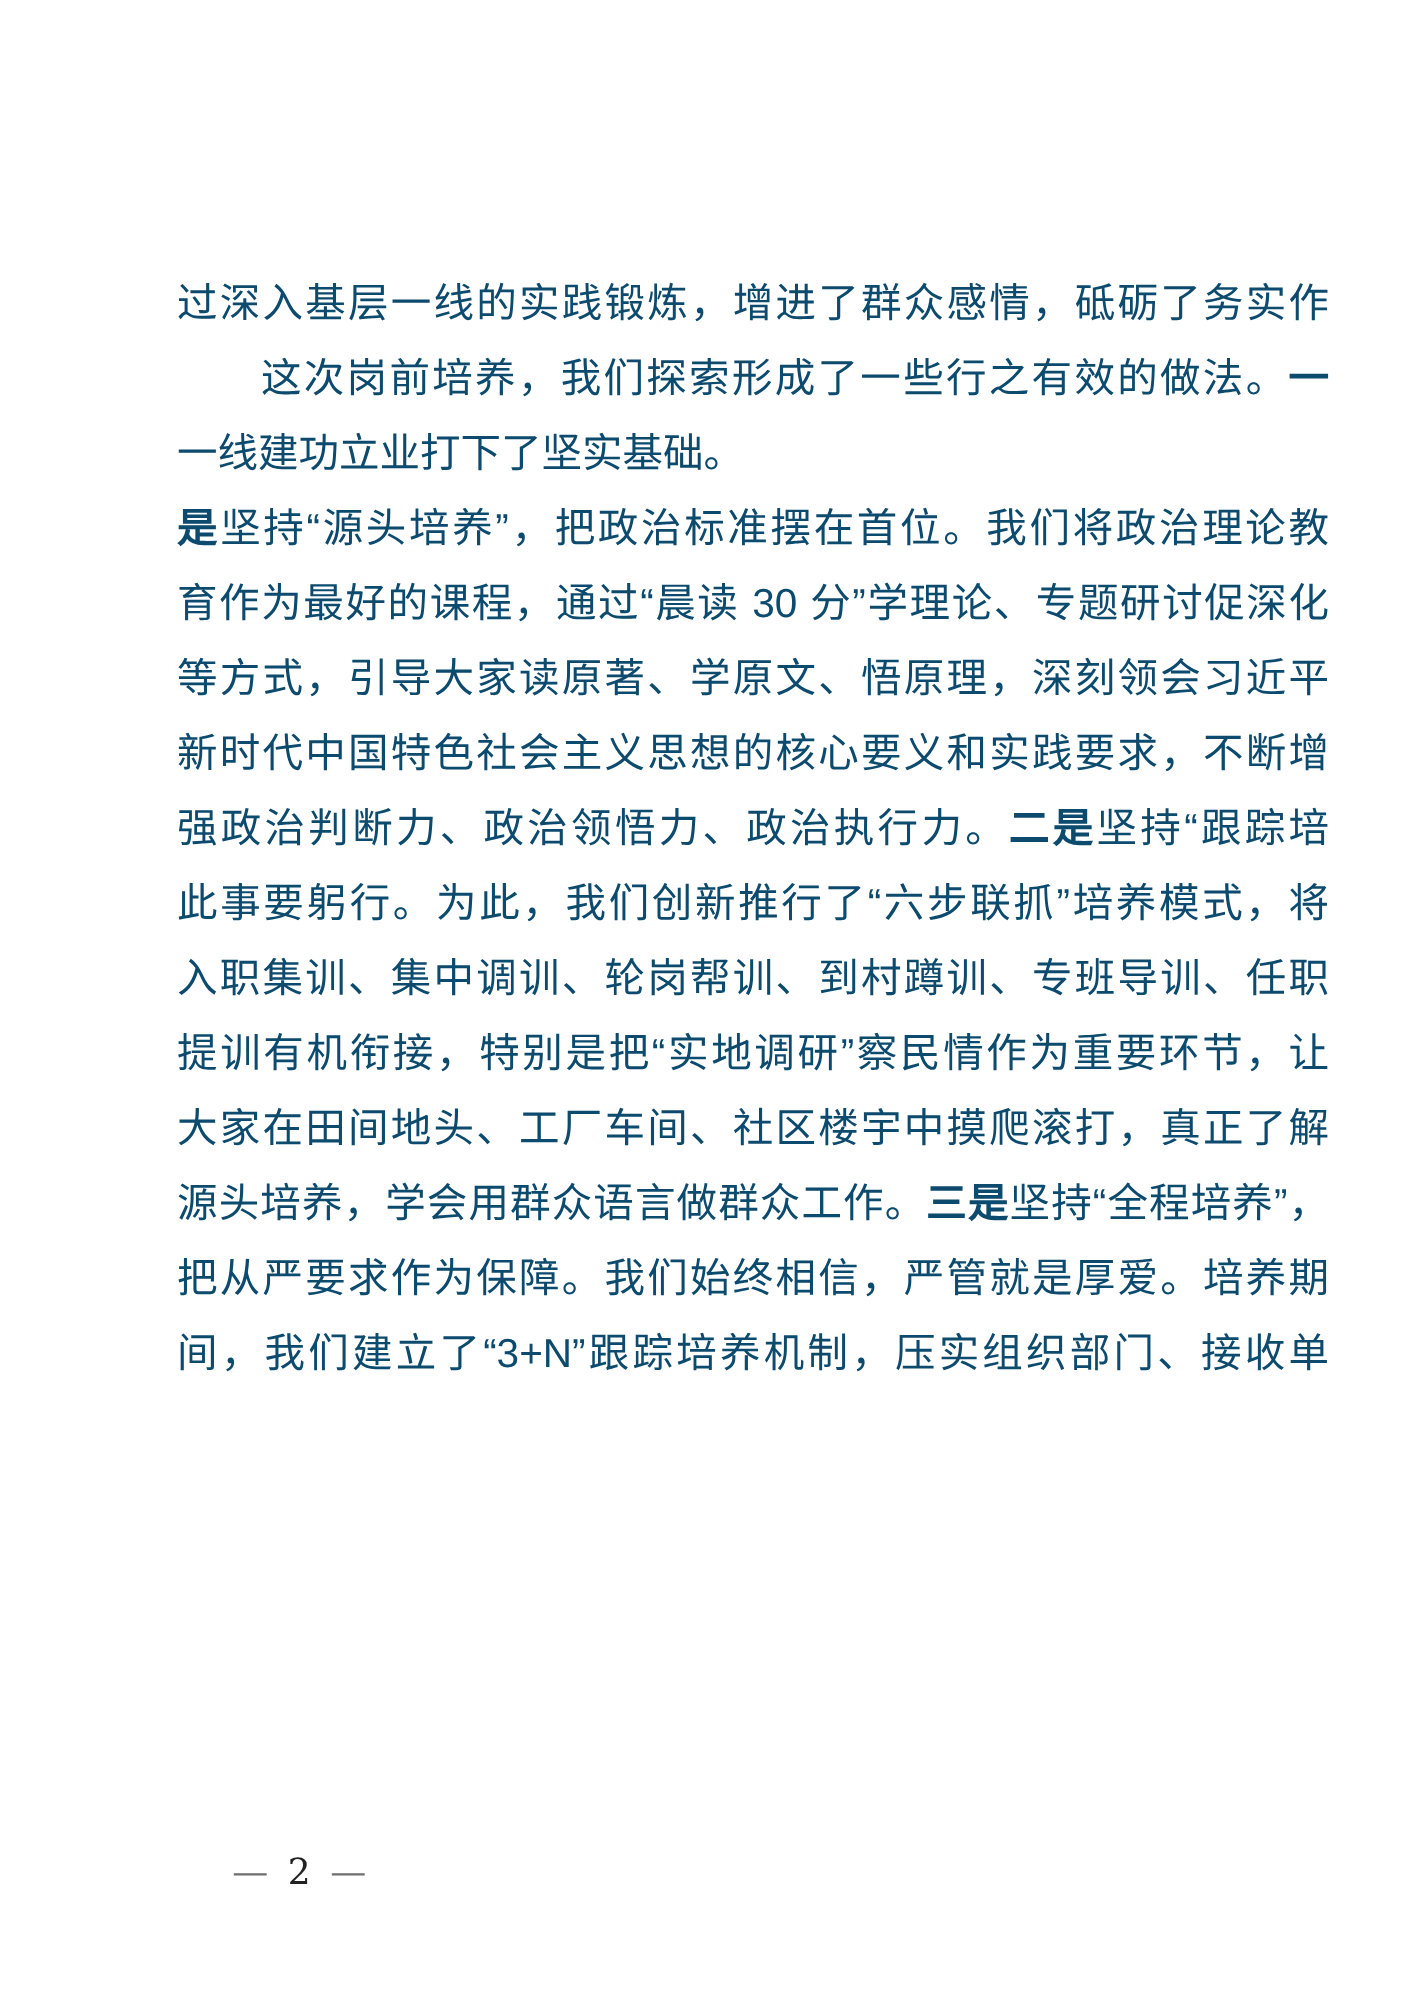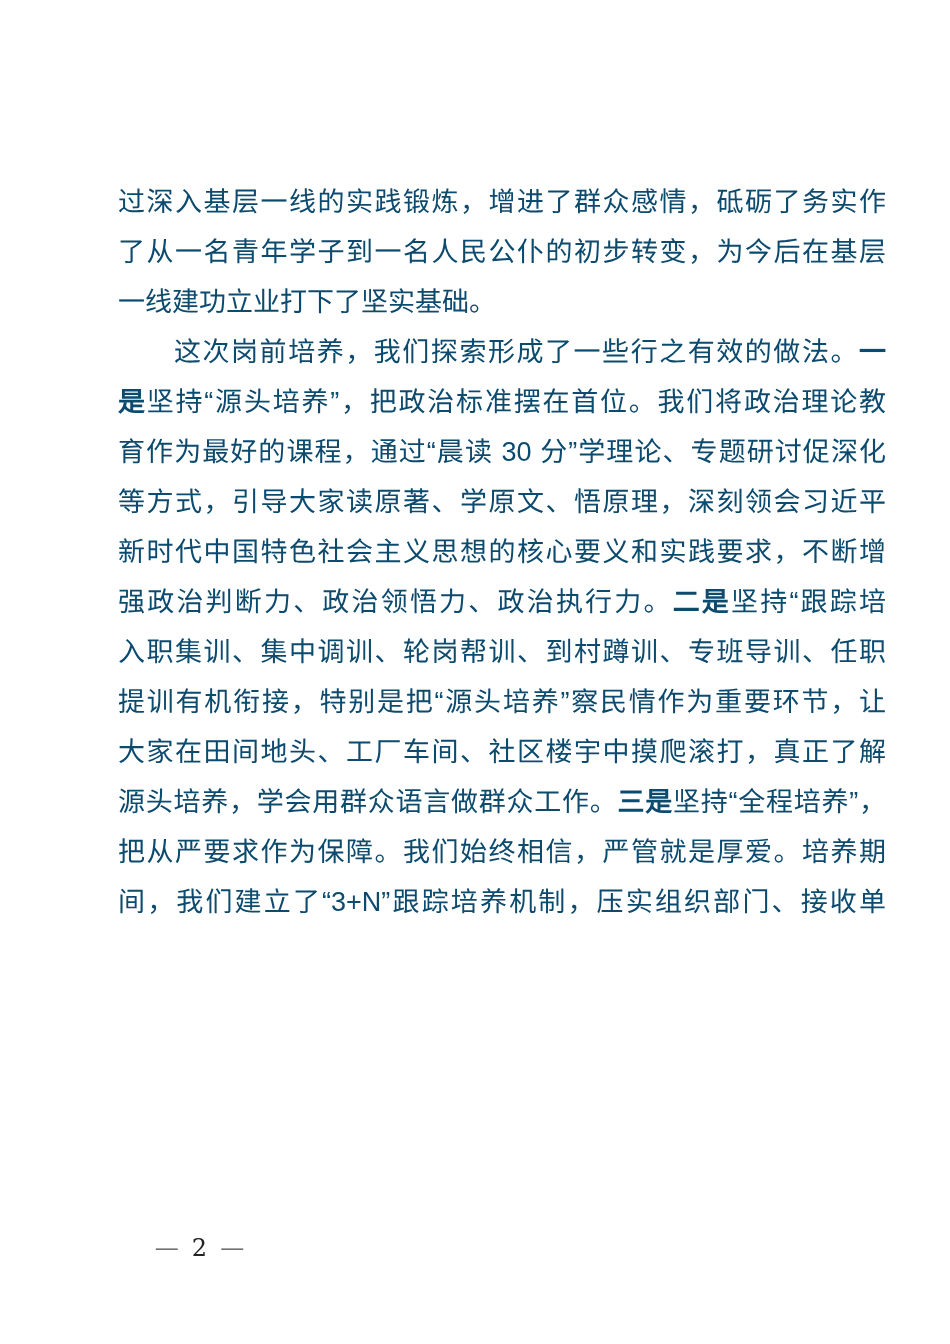--- a/index.html
+++ b/index.html
@@ -57,30 +57,30 @@
     margin: 0 12px;
     color: #222222;
   }
 </style>
 </head>
 <body>
 
 <div class="page">
   <div class="textblock" id="textblock">
       <div class="line"><span class="seg">过深入基层一线的实践锻炼，增进了群众感情，砥砺了务实作</span></div>
-      <div class="line"><span class="seg">了从一名青年学子到一名人民公仆的初步转变，为今后在基层</span></div>
+      <div class="line indent"><span class="seg">这次岗前培养，我们探索形成了一些行之有效的做法。</span><span class="seg-bold">一</span></div>
       <div class="line para-end"><span class="seg">一线建功立业打下了坚实基础。</span></div>
-      <div class="line indent"><span class="seg">这次岗前培养，我们探索形成了一些行之有效的做法。</span><span class="seg-bold">一</span></div>
       <div class="line"><span class="seg-bold">是</span><span class="seg">坚持“源头培养”，把政治标准摆在首位。我们将政治理论教</span></div>
       <div class="line"><span class="seg">育作为最好的课程，通过“晨读 30 分”学理论、专题研讨促深化</span></div>
       <div class="line"><span class="seg">等方式，引导大家读原著、学原文、悟原理，深刻领会习近平</span></div>
       <div class="line"><span class="seg">新时代中国特色社会主义思想的核心要义和实践要求，不断增</span></div>
       <div class="line"><span class="seg">强政治判断力、政治领悟力、政治执行力。</span><span class="seg-bold">二是</span><span class="seg">坚持“跟踪培</span></div>
+      <div class="line"><span class="seg">此事要躬行。为此，我们创新推行了“六步联抓”培养模式，将</span></div>
       <div class="line"><span class="seg">入职集训、集中调训、轮岗帮训、到村蹲训、专班导训、任职</span></div>
-      <div class="line"><span class="seg">提训有机衔接，特别是把“源头培养”察民情作为重要环节，让</span></div>
+      <div class="line"><span class="seg">提训有机衔接，特别是把“实地调研”察民情作为重要环节，让</span></div>
       <div class="line"><span class="seg">大家在田间地头、工厂车间、社区楼宇中摸爬滚打，真正了解</span></div>
       <div class="line"><span class="seg">源头培养，学会用群众语言做群众工作。</span><span class="seg-bold">三是</span><span class="seg">坚持“全程培养”，</span></div>
       <div class="line"><span class="seg">把从严要求作为保障。我们始终相信，严管就是厚爱。培养期</span></div>
       <div class="line"><span class="seg">间，我们建立了“3+N”跟踪培养机制，压实组织部门、接收单</span></div>
     </div>
   <div class="footer">
     <span class="dash">—</span><span class="pagenum">2</span><span class="dash">—</span>
   </div>
 </div>
 

